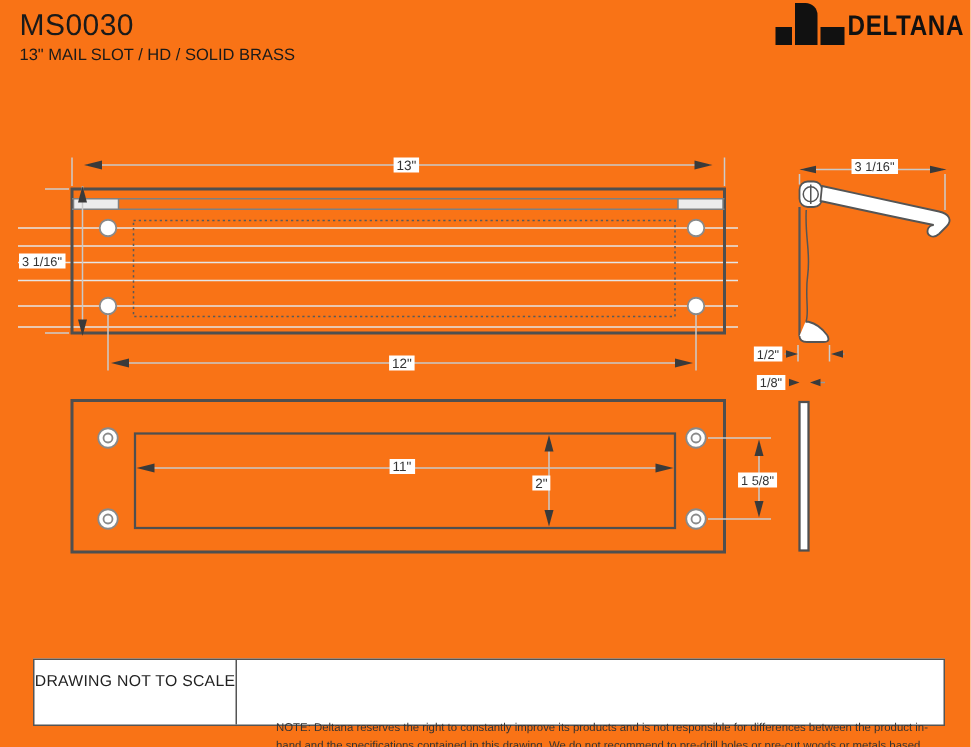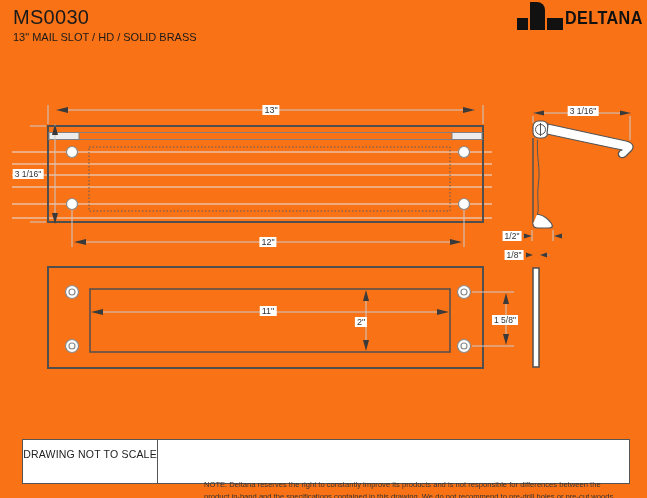--- a/index.html
+++ b/index.html
@@ -21,21 +21,21 @@
   .draw{position:absolute;left:0;top:0;width:647px;height:498px;}
   
   .dimlabel{
     position:absolute;transform:translate(-50%,-50%);background:#fff;padding:0 2px;
     font-size:9px;color:#333;white-space:nowrap;z-index:3;
   }
   .dimlabel.small{font-size:8.5px;}
   
   .footer{
     position:absolute;left:22px;top:439px;width:608px;height:45px;
-    border:1px solid #555;display:flex;box-sizing:border-box;background:#fff;z-index:4;gap:20px;
+    border:1px solid #555;display:flex;box-sizing:border-box;background:#fff;z-index:4;
   }
   .footer-left{
     width:135px;border-right:1px solid #555;box-sizing:border-box;
     text-align:center;padding-top:8px;font-size:10.5px;letter-spacing:.2px;color:#222;
   }
   .footer-right{
     flex:1;padding:5px 10px 0 26px;font-size:7.6px;line-height:11.5px;color:#333;margin-top:34px;
   }
 </style>
 </head>

